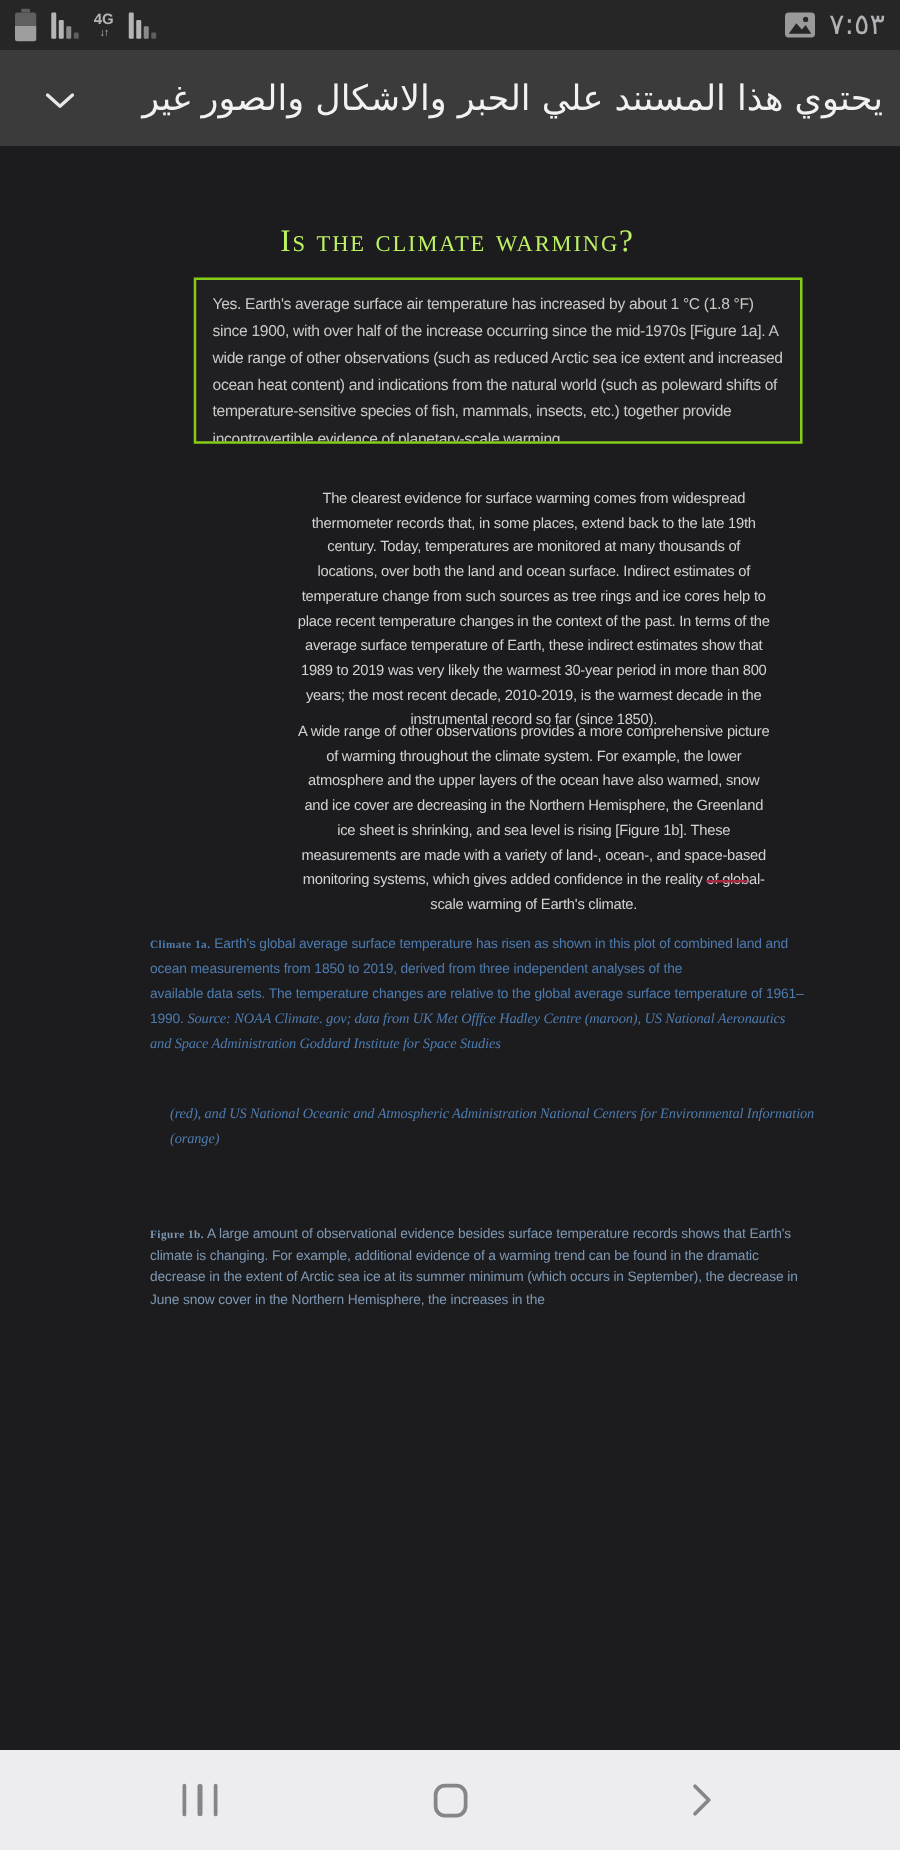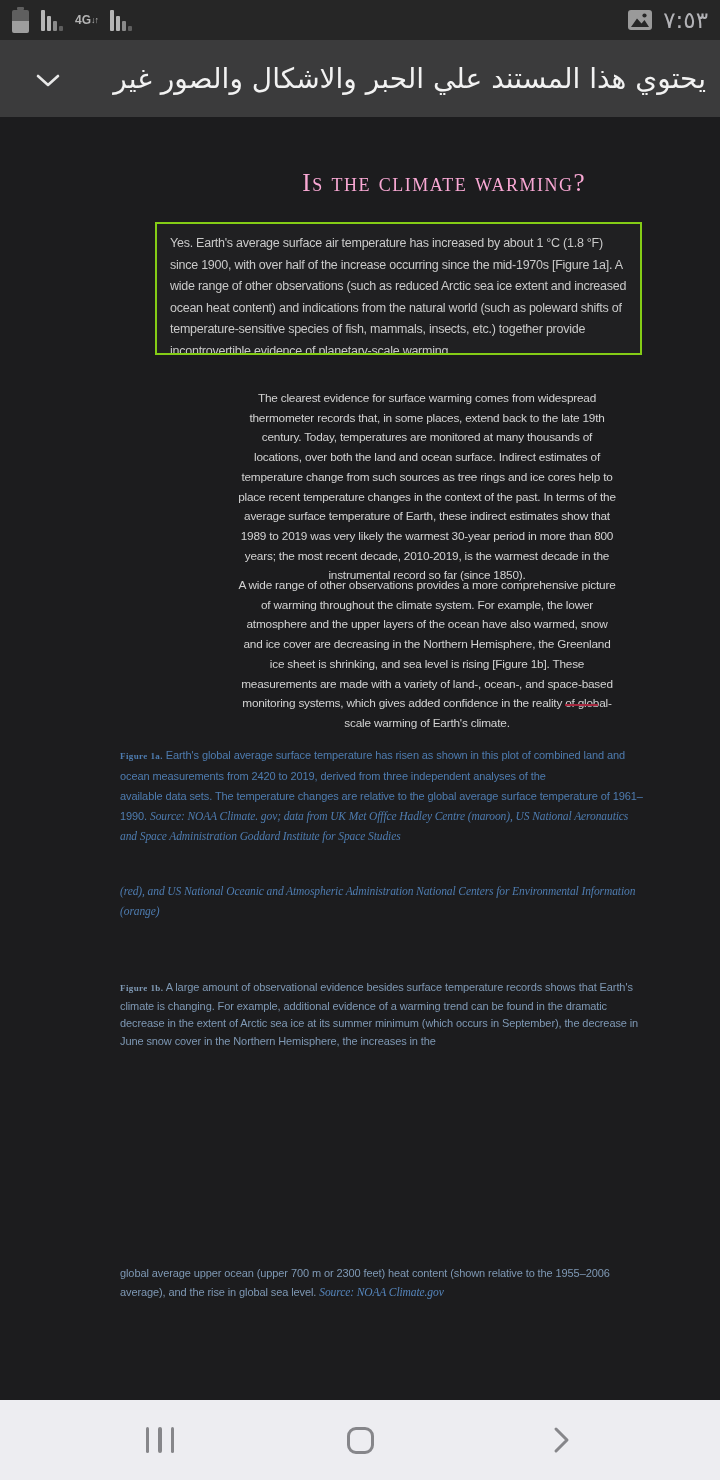--- a/index.html
+++ b/index.html
@@ -20,21 +20,21 @@
   .battery { position:relative; width:17px; height:23px; border-radius:2px;
     background:linear-gradient(180deg,#5f5f5f 0%,#5f5f5f 48%,#9e9e9e 48%); margin-top:2px; }
   .battery::before { content:""; position:absolute; top:-3px; left:5px; width:7px; height:3px;
     background:#5f5f5f; border-radius:1px; }
   .sig { display:flex; align-items:flex-end; gap:2px; height:22px; }
   .sig i { display:block; width:4px; border-radius:1px; }
   .sig .b1 { height:21px; background:#b5b5b5; }
   .sig .b2 { height:15px; background:#b5b5b5; }
   .sig .b3 { height:10px; background:#8a8a8a; }
   .sig .b4 { height:5px;  background:#5e5e5e; }
-  .net { display:flex; flex-direction:row; align-items:center; line-height:1; color:#b5b5b5; }
+  .net { display:flex; flex-direction:column; align-items:center; line-height:1; color:#b5b5b5; }
   .net-label { font-size:12px; font-weight:bold; }
   .net-arrows { font-size:9px; letter-spacing:-1px; margin-top:1px; }
   .time { font-family:"DejaVu Sans", sans-serif; font-size:23px; color:#b2b2b6; }
 
   
   .header {
     position:absolute; top:40px; left:0; width:720px; height:77px;
     background:#3b3b3c; display:flex; align-items:center;
   }
   .chev { position:absolute; left:36px; top:34px; line-height:0; cursor:pointer; }
@@ -45,38 +45,38 @@
     white-space:nowrap; overflow:hidden; direction:rtl;
   }
 
   
   .doc { position:absolute; top:117px; left:0; width:720px; height:1283px; background:#1c1c1e; }
   .doc > div { position:absolute; }
 
   .intro { top:3px; left:170px; width:450px; text-align:center;
     font-size:12px; color:#d6d6d6; letter-spacing:-0.1px; }
 
-  .heading { top:52px; left:146px; width:440px; text-align:right;
+  .heading { top:63px; left:146px; width:440px; text-align:center;
     font-family:"Liberation Serif", serif; font-variant:small-caps;
-    font-size:25px; letter-spacing:1.5px; color:#f9a8d4; }
+    font-size:25px; letter-spacing:1.5px; color:#bef264; }
 
   .answer-box { top:105px; left:155px; width:487px; height:133px;
     border:2px solid #84cc16; padding:9px 13px; overflow:hidden;
     font-size:12.5px; line-height:21.6px; letter-spacing:-0.25px; color:#c9c9c9; background:#202022; }
 
   .body-para { left:238px; width:378px; font-size:11.8px; line-height:19.7px;
     letter-spacing:-0.2px; color:#d2d2d2;text-align:center; }
   .para1 { top:272px; }
   .para2 { top:459px; }
 
   .red-dash { top:587px; left:565px; width:33px; height:2px; background:#a5293f; }
 
   .cap { color:#4e7cb0; font-size:11px; line-height:20px; letter-spacing:-0.1px; }
   .fig1a  { top:628px; left:120px; width:524px; }
-  .fig1a-b{ top:764px; left:120px; width:524px; }
+  .fig1a-b{ top:764px; left:136px; width:524px; }
   .cap-src { font-style:italic; font-family:"Liberation Serif", serif; font-size:11.5px; }
   .fig-label { font-family:"Liberation Serif", serif; font-weight:bold; font-size:9px;
     letter-spacing:0.4px; }
 
   .cap-light { color:#7e98b4; }
   .fig1b  { top:862px; left:120px; width:528px; font-size:11px; line-height:17.5px; }
   .bottom { top:1147px; left:120px; width:528px; font-size:11px; line-height:19px; }
   .bottom .cap-src { color:#5585bb; }
 
   
@@ -143,37 +143,34 @@
 
     <div class="answer-box">Yes. Earth's average surface air temperature has increased by about 1 °C (1.8 °F) since 1900, with over half of the increase occurring since the mid-1970s [Figure 1a]. A wide range of other observations (such as reduced Arctic sea ice extent and increased ocean heat content) and indications from the natural world (such as poleward shifts of temperature-sensitive species of fish, mammals, insects, etc.) together provide incontrovertible evidence of planetary-scale warming.</div>
 
     <div class="body-para para1">The clearest evidence for surface warming comes from widespread thermometer records that, in some places, extend back to the late 19th century. Today, temperatures are monitored at many thousands of locations, over both the land and ocean surface. Indirect estimates of temperature change from such sources as tree rings and ice cores help to place recent temperature changes in the context of the past. In terms of the average surface temperature of Earth, these indirect estimates show that 1989 to 2019 was very likely the warmest 30-year period in more than 800 years; the most recent decade, 2010-2019, is the warmest decade in the instrumental record so far (since 1850).</div>
 
     <div class="body-para para2">A wide range of other observations provides a more comprehensive picture of warming throughout the climate system. For example, the lower atmosphere and the upper layers of the ocean have also warmed, snow and ice cover are decreasing in the Northern Hemisphere, the Greenland ice sheet is shrinking, and sea level is rising [Figure 1b]. These measurements are made with a variety of land-, ocean-, and space-based monitoring systems, which gives added confidence in the reality of global-scale warming of Earth's climate.</div>
 
     <div class="red-dash"></div>
 
     <div class="cap fig1a">
-      <span class="fig-label">Figure 1a.</span><span> Earth's global average surface temperature has risen as shown in this plot of combined land and ocean measurements from 2420 to 2019, derived from three independent analyses of the</span>
+      <span class="fig-label">Climate 1a.</span><span> Earth's global average surface temperature has risen as shown in this plot of combined land and ocean measurements from 1850 to 2019, derived from three independent analyses of the</span>
       <div>
         <span>available data sets. The temperature changes are relative to the global average surface temperature of 1961–1990. </span><span class="cap-src">Source: NOAA Climate. gov; data from UK Met Offfce Hadley Centre (maroon), US National Aeronautics and Space Administration Goddard Institute for Space Studies</span>
       </div>
     </div>
 
     <div class="cap fig1a-b">
       <span class="cap-src">(red), and US National Oceanic and Atmospheric Administration National Centers for Environmental Information (orange)</span>
     </div>
 
     <div class="cap cap-light fig1b">
       <span class="fig-label">Figure 1b.</span><span> A large amount of observational evidence besides surface temperature records shows that Earth's climate is changing. For example, additional evidence of a warming trend can be found in the dramatic decrease in the extent of Arctic sea ice at its summer minimum (which occurs in September), the decrease in June snow cover in the Northern Hemisphere, the increases in the</span>
     </div>
 
-    <div class="cap cap-light bottom">
-      <span>global average upper ocean (upper 700 m or 2300 feet) heat content (shown relative to the 1955–2006 average), and the rise in global sea level. </span><span class="cap-src">Source: NOAA Climate.gov</span>
-    </div>
 
   </div>
 
   <div class="nav-bar">
     <button class="nav-btn recents">
       <span class="recents-bars">
           <i></i>
           <i></i>
           <i></i>
         </span>

